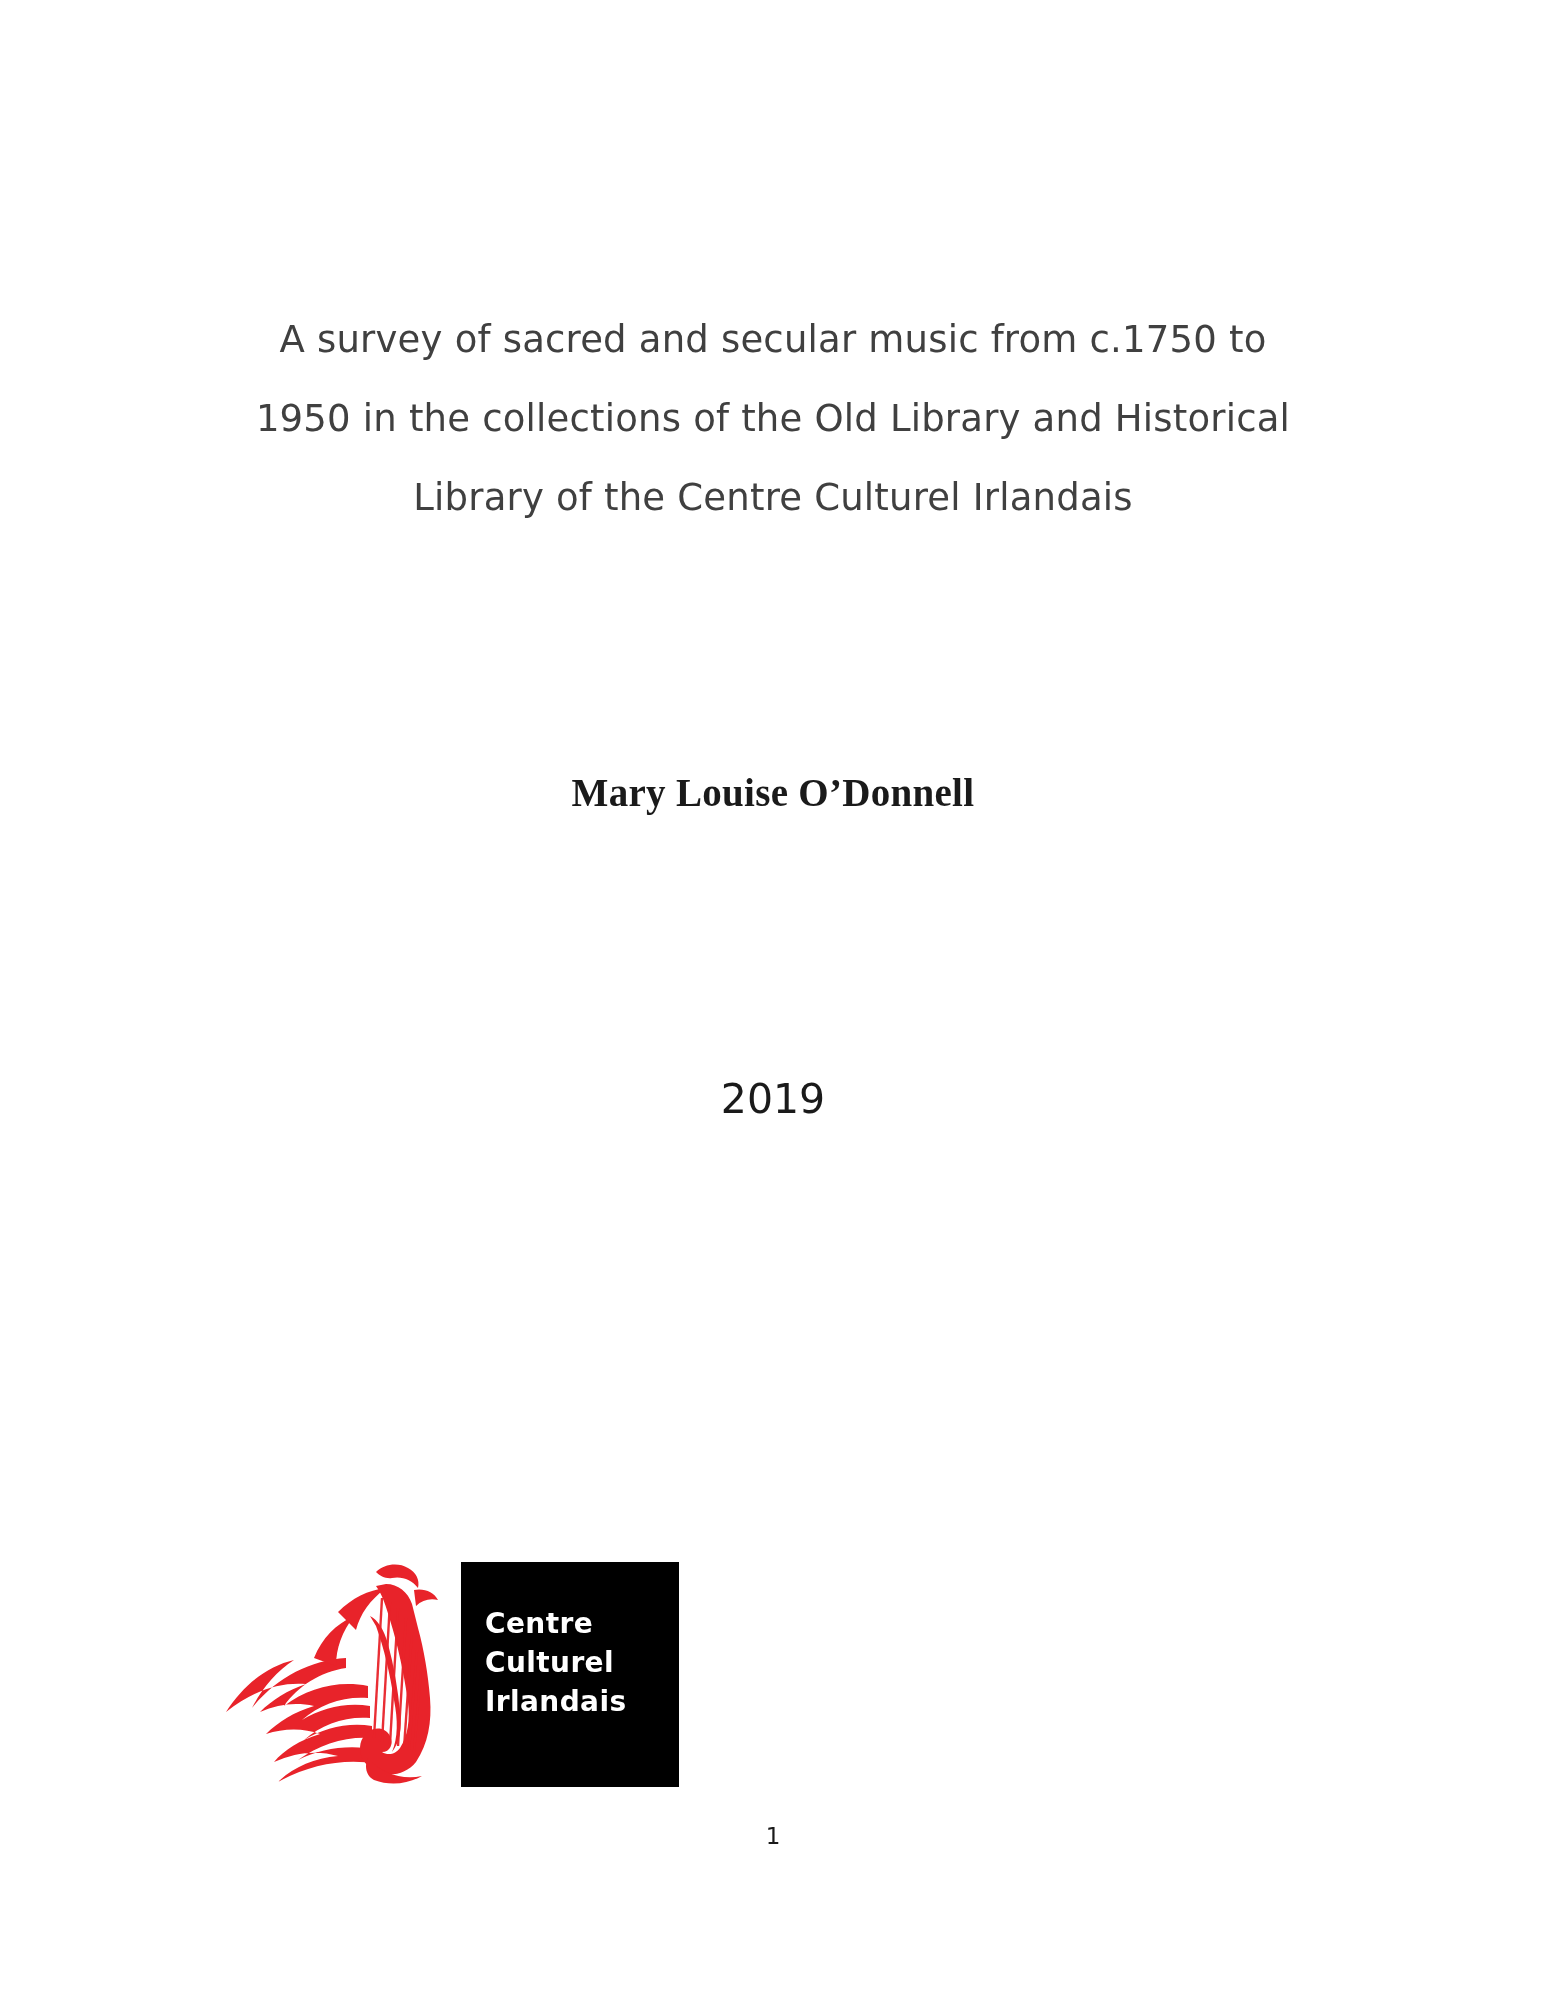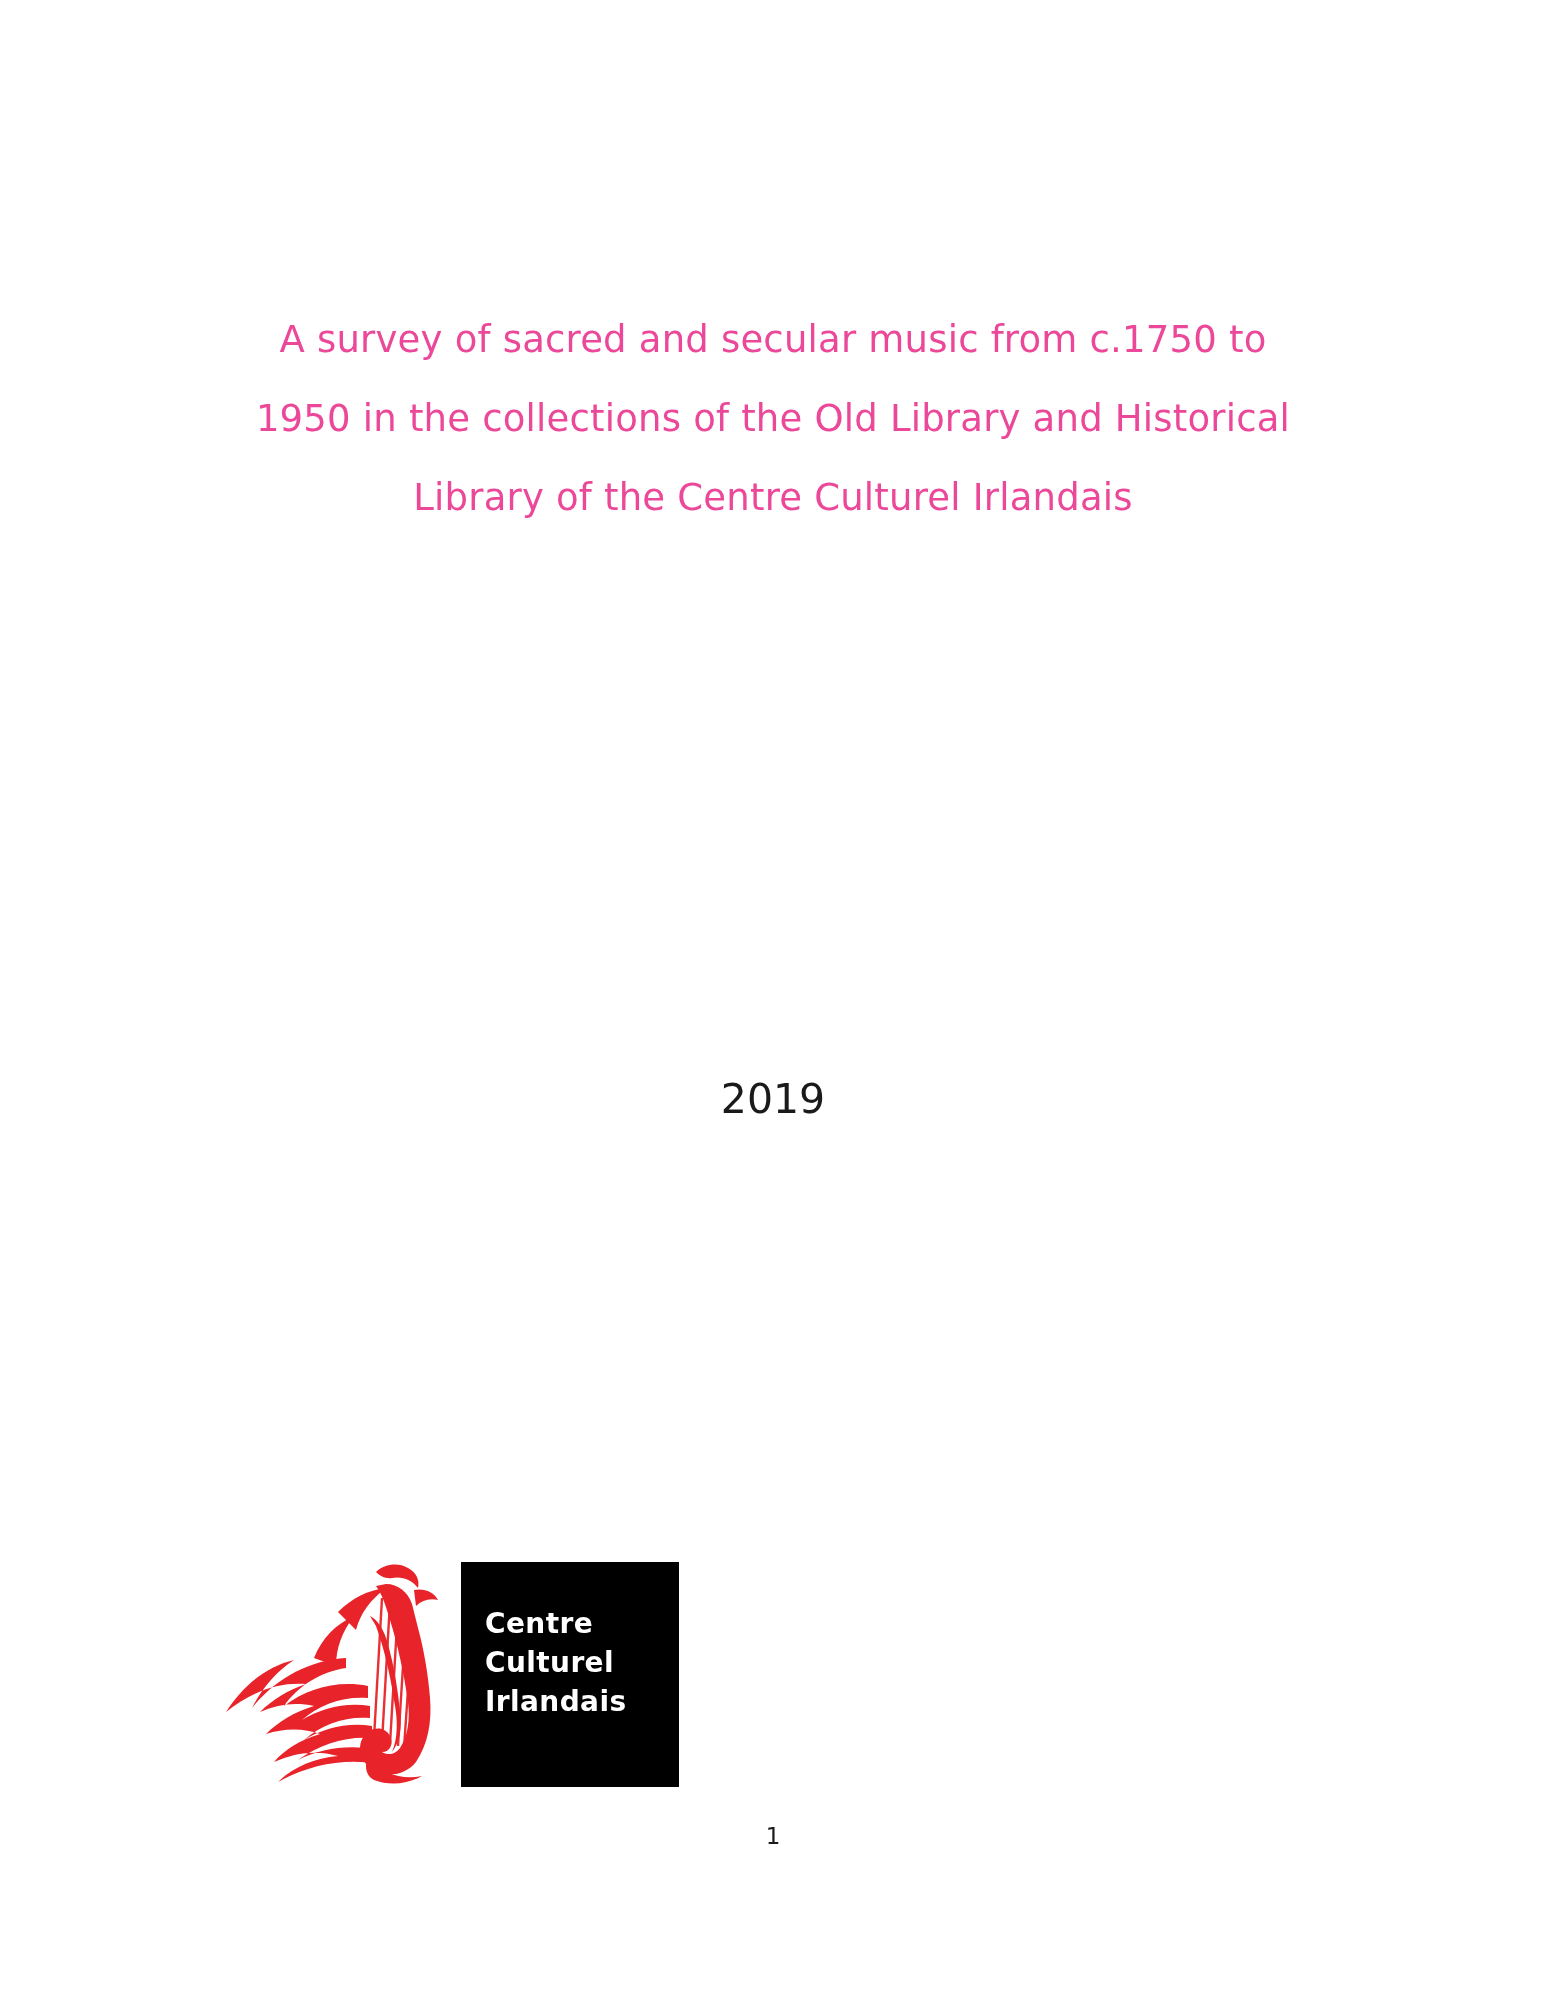--- a/index.html
+++ b/index.html
@@ -32,21 +32,21 @@
     top: 300px;
     width: 1146px;
     text-align: center;
   }
   .title-line {
     font-family: "DejaVu Sans", sans-serif;
     font-size: 37px;
     font-weight: 400;
     line-height: 79px;
     letter-spacing: 0.2px;
-    color: #ec4899;
+    color: #404040;
     white-space: nowrap;
   }
 
   
   .author {
     position: absolute;
     left: 200px;
     top: 770px;
     width: 1146px;
     text-align: center;
@@ -126,20 +126,21 @@
 <body>
 
 <div class="page">
 
   <div class="title-block">
     <div class="title-line">A survey of sacred and secular music from c.1750 to</div>
     <div class="title-line">1950 in the collections of the Old Library and Historical</div>
     <div class="title-line">Library of the Centre Culturel Irlandais</div>
   </div>
 
+  <div class="author">Mary Louise O’Donnell</div>
 
   <div class="year">2019</div>
 
   <div class="logo">
 
     <div class="logo-crest">
       <svg viewBox="0 0 232 225" xmlns="http://www.w3.org/2000/svg" aria-hidden="true">
         <g fill="#e8232a">
 
           <path d="M8 150 C36 128 62 120 88 122 C70 128 54 138 42 150 C60 142 78 140 96 144 C76 150 60 160 48 172 C66 166 86 166 102 172 C82 178 66 188 56 200 C78 190 100 188 120 194 C96 196 74 206 60 220 C92 202 128 196 160 202 L160 188 C132 182 104 186 80 198 C102 182 128 174 154 176 L154 164 C130 160 106 166 86 178 C104 162 128 154 152 156 L152 144 C128 140 104 146 84 158 C102 142 126 134 150 136 L150 124 C120 118 90 126 66 144 C80 124 102 110 128 106 L128 96 C92 98 58 116 34 146 C44 126 58 110 76 98 C50 104 26 122 8 150 Z"></path>

